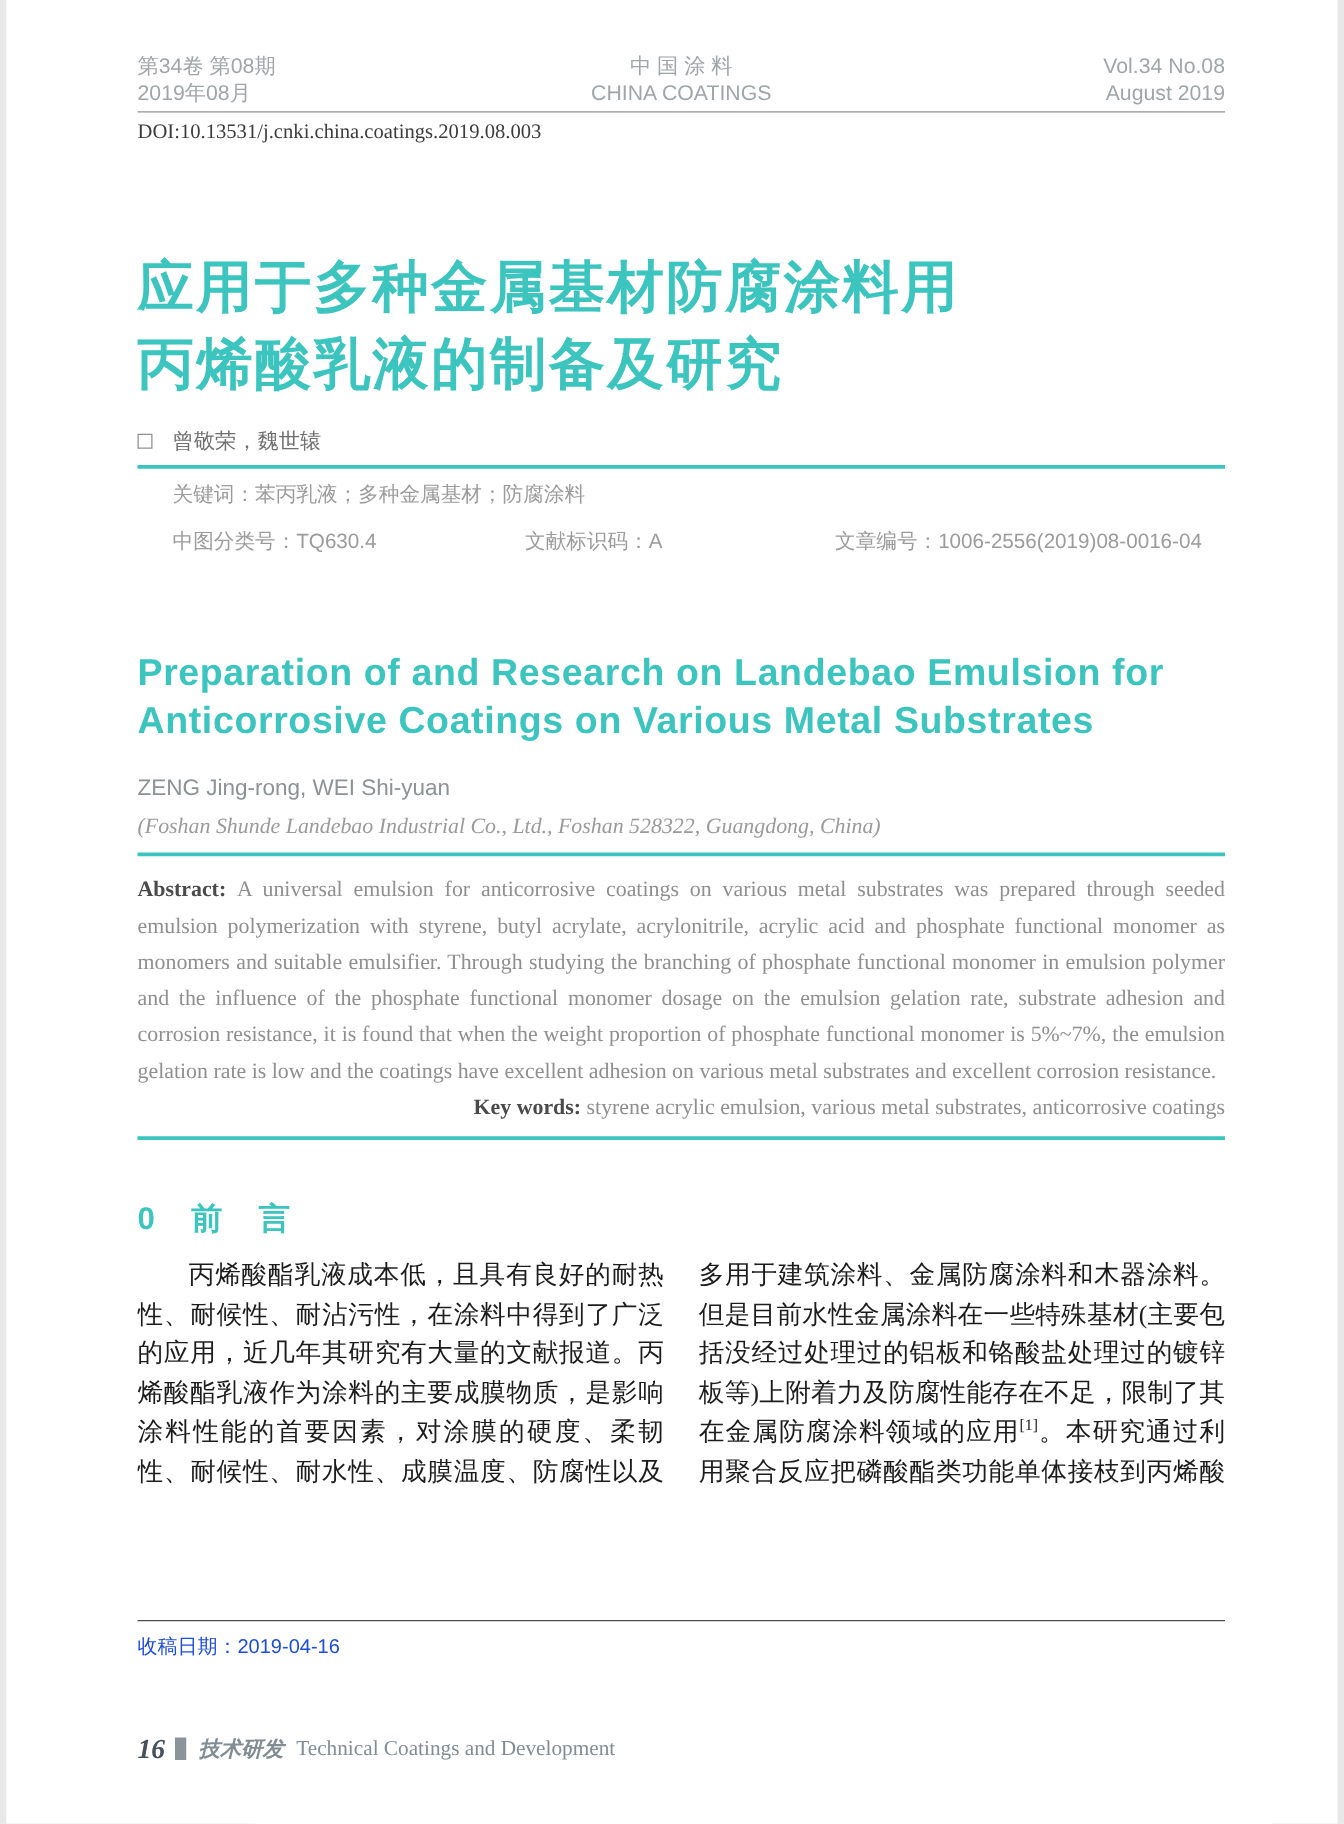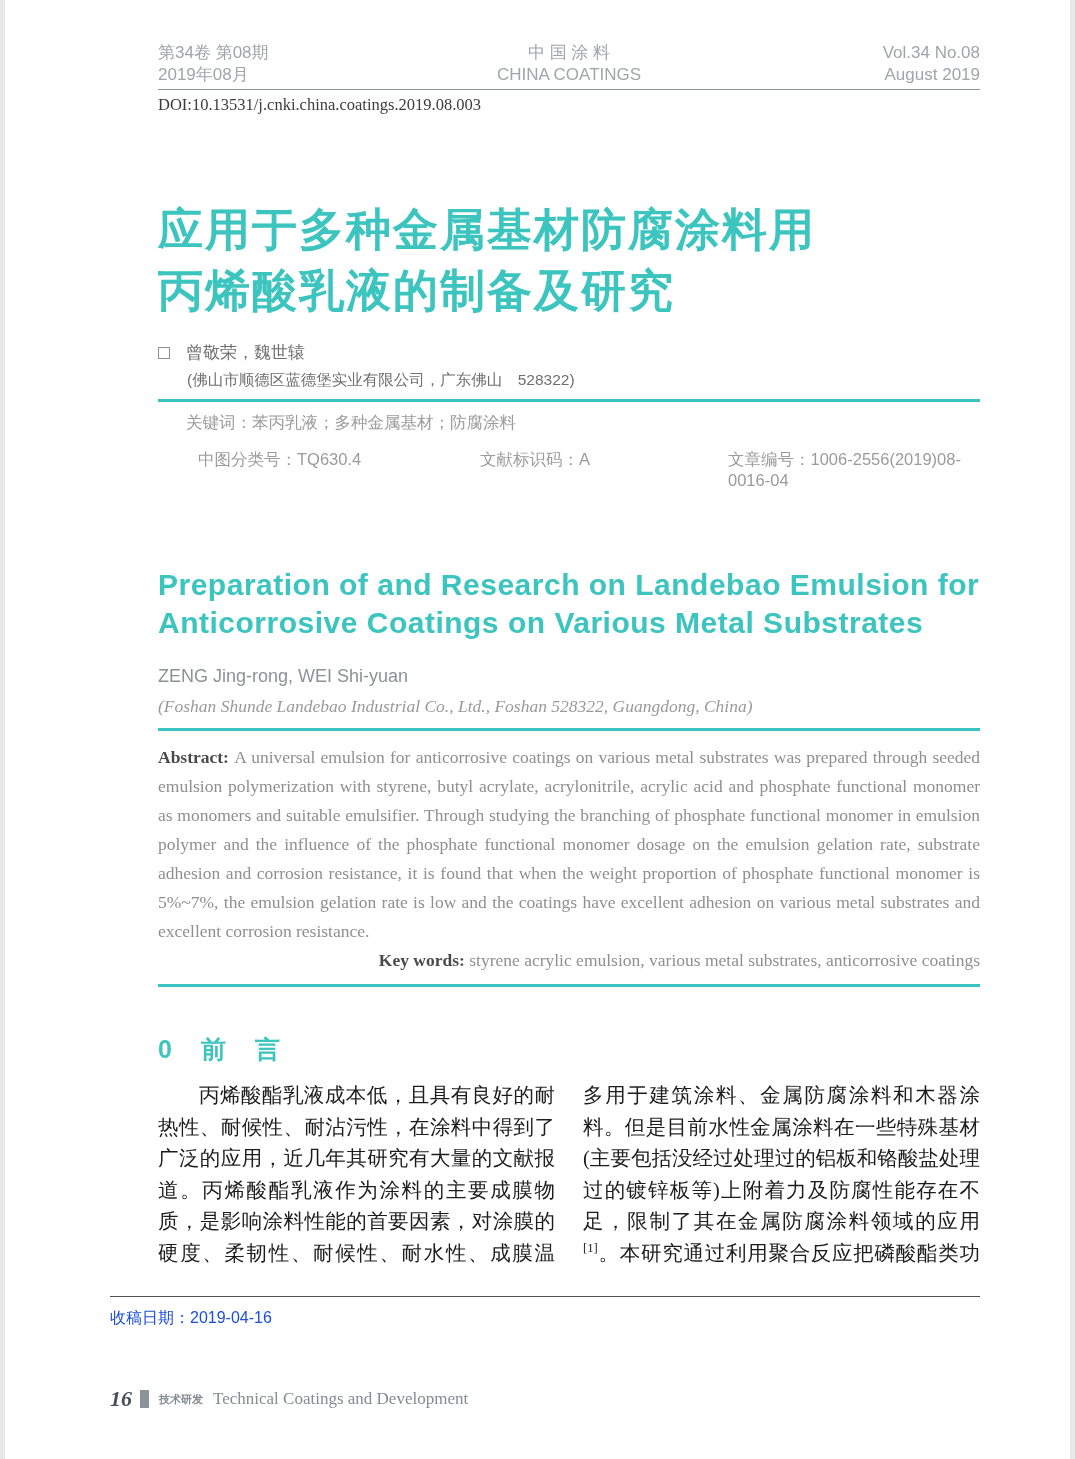--- a/index.html
+++ b/index.html
@@ -1,21 +1,20 @@
 <!DOCTYPE html>
 <html><head>
 <meta charset="utf-8">
 <style>
   * { margin:0; padding:0; box-sizing:border-box; }
   html,body { background:#e8e8e8; }
   .page {
     width:1065px; height:1459px; background:#ffffff; position:relative;
     overflow:hidden; margin:0 auto;
     font-family:"Liberation Sans","DejaVu Sans",sans-serif;
-    padding-left:48px;
   }
   .content { padding:42px 90px 0 105px; }
 
   
   .journal-header { display:flex; align-items:flex-start; color:#a0a5a9; font-size:17px; line-height:22px;
     border-bottom:1px solid #8f9498; padding-bottom:3px; }
   .jh-left { width:260px; text-align:left; }
   .jh-center { flex:1; text-align:center; }
   .jh-right { width:260px; text-align:right; }
   .doi-line { font-family:"Liberation Serif","DejaVu Serif",serif; color:#3c3c3c; font-size:16.5px; margin-top:5px; }
@@ -31,21 +30,21 @@
   .teal-rule { height:3px; background:#3cc4c0; border:none; }
   .rule-1 { margin-top:8px; }
   .rule-2 { margin-top:11px; }
   .rule-3 { margin-top:9px; }
 
   
   .abstract-zh { margin:22px 0 0 28px; display:flex; color:#9b9b9b; font-size:16.5px; line-height:27px; }
   .abstract-zh .ab-label { white-space:nowrap; flex:none; }
   .abstract-zh .ab-text { text-align:justify; }
   .keywords-zh { margin:10px 0 0 28px; color:#9b9b9b; font-size:16.5px; }
-  .meta-row { margin:15px 0 0 40px; display:flex; color:#9b9b9b; font-size:16.5px; }
+  .meta-row { margin:15px 0 0 28px; display:flex; color:#9b9b9b; font-size:16.5px; }
   .meta-row .m1 { width:282px; } .meta-row .m2 { width:248px; } .meta-row .m3 { flex:1; }
 
   
   .title-en { margin-top:76px; color:#3cc4bf; font-weight:bold; font-size:30px; line-height:38px; letter-spacing:0.5px; }
   .authors-en { margin-top:24px; color:#8d9296; font-size:18px; }
   .affiliation-en { margin-top:9px; color:#9a9a9a; font-size:17.5px; font-style:italic;
     font-family:"Liberation Serif","DejaVu Serif",serif; }
 
   .abstract-en { margin-top:12px; font-family:"Liberation Serif","DejaVu Serif",serif;
     color:#8f8f8f; font-size:17.5px; line-height:29px; text-align:justify; }
@@ -62,21 +61,21 @@
 
   
   .footnote { position:absolute; top:1296px; left:105px; right:90px;
     border-top:1px solid #4f4f4f; padding-top:7px; color:#1d4ed8; font-size:16px; line-height:27px; }
 
   
   .page-footer { position:absolute; top:1386px; left:105px; display:flex; align-items:center; color:#828c93; }
   .pf-num { font-family:"Liberation Serif","DejaVu Serif",serif; font-style:italic; font-weight:bold;
     font-size:22px; color:#45505a; }
   .pf-bar { width:9px; height:18px; background:#8a949b; margin:0 10px 0 8px; }
-  .pf-zh { font-weight:bold; font-size:11px; margin-right:10px; }
+  .pf-zh { font-weight:bold; font-size:17px; margin-right:10px;font-style:italic; }
   .pf-en { font-family:"Liberation Serif","DejaVu Serif",serif; font-size:17px; }
 </style>
 </head>
 <body>
 
 <div class="page">
   <div class="content">
 
     <div class="journal-header">
       <div class="jh-left">
@@ -96,21 +95,20 @@
 
     <h1 class="title-zh">
       <div>应用于多种金属基材防腐涂料用</div>
       <div>丙烯酸乳液的制备及研究</div>
     </h1>
 
     <div class="authors-zh">
       <span class="author-square"></span>
       <span>曾敬荣，魏世辕</span>
     </div>
-    <div class="affiliation-zh">(佛山市顺德区蓝德堡实业有限公司，广东佛山　528322)</div>
 
     <hr class="teal-rule rule-1">
 
     <div class="keywords-zh">
       <span>关键词：</span><span>苯丙乳液；多种金属基材；防腐涂料</span>
     </div>
     <div class="meta-row">
       <span class="m1">中图分类号：TQ630.4</span>
       <span class="m2">文献标识码：A</span>
       <span class="m3">文章编号：1006-2556(2019)08-0016-04</span>

